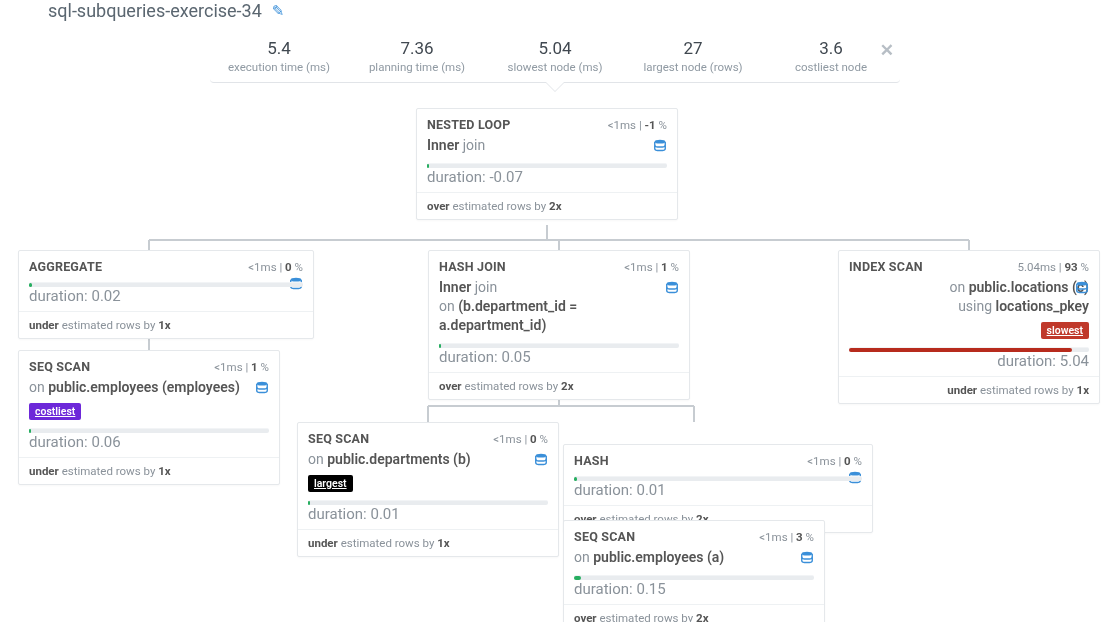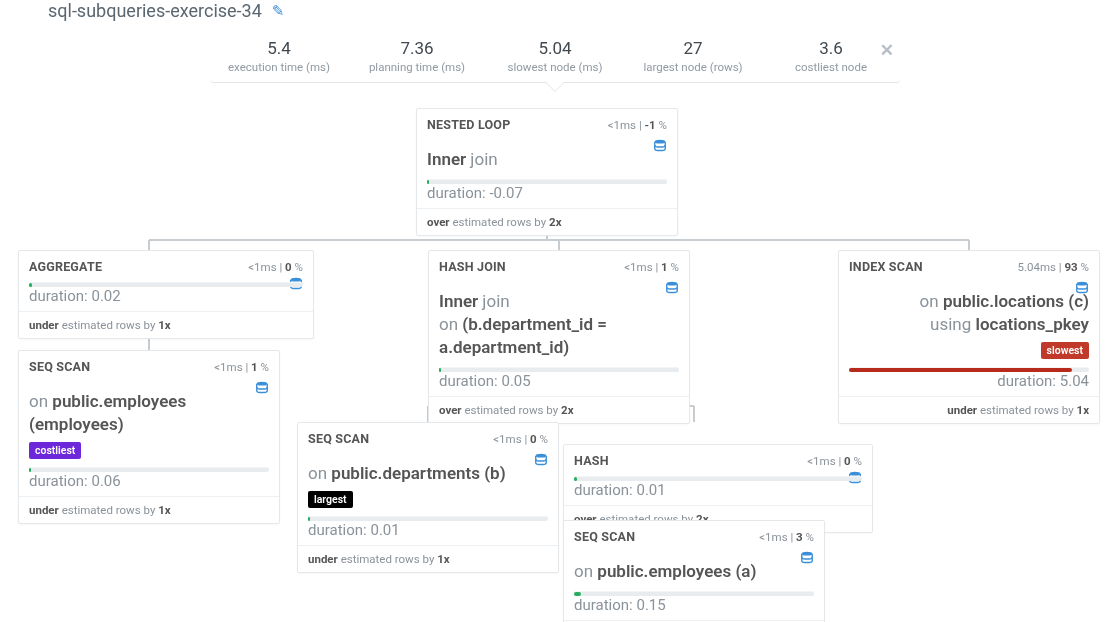--- a/index.html
+++ b/index.html
@@ -86,37 +86,38 @@
     box-shadow: 0 1px 2px rgba(0,0,0,0.03);
   }
   .node-head {
     display: flex;
     justify-content: space-between;
     align-items: baseline;
   }
   .node-title { font-weight: 700; font-size: 12.5px; color: #555; letter-spacing: .2px; }
   .node-stats { font-size: 11.5px; color: #8a929a; }
   .node-stats b { color: #555; font-weight: 700; }
-  .node-sub { font-size: 17px; color: #8a929a; margin-top: 16px; line-height: 1.35; }
+  .node-sub { font-size: 14px; color: #8a929a; margin-top: 4px; line-height: 1.35; }
   .node-sub .kw { color: #555; font-weight: 600; }
   .db-icon {
     position: absolute;
     right: 10px;
     top: 30px;
     width: 14px; height: 14px;
   }
   .db-icon svg { display: block; }
   .badge {
     display: inline-block;
     color: #fff;
     font-size: 10.5px;
     font-weight: 600;
     padding: 2px 6px;
     border-radius: 2px;
     margin-top: 6px;
+    text-decoration: underline;
   }
   .badge-red { background: #6d28d9; }
   .badge-orange { background: #000000; }
   .badge-darkred { background: #c0392b; }
 
   .bar {
     width: 100%;
     height: 5px;
     background: #e9ecef;
     border-radius: 2px;

